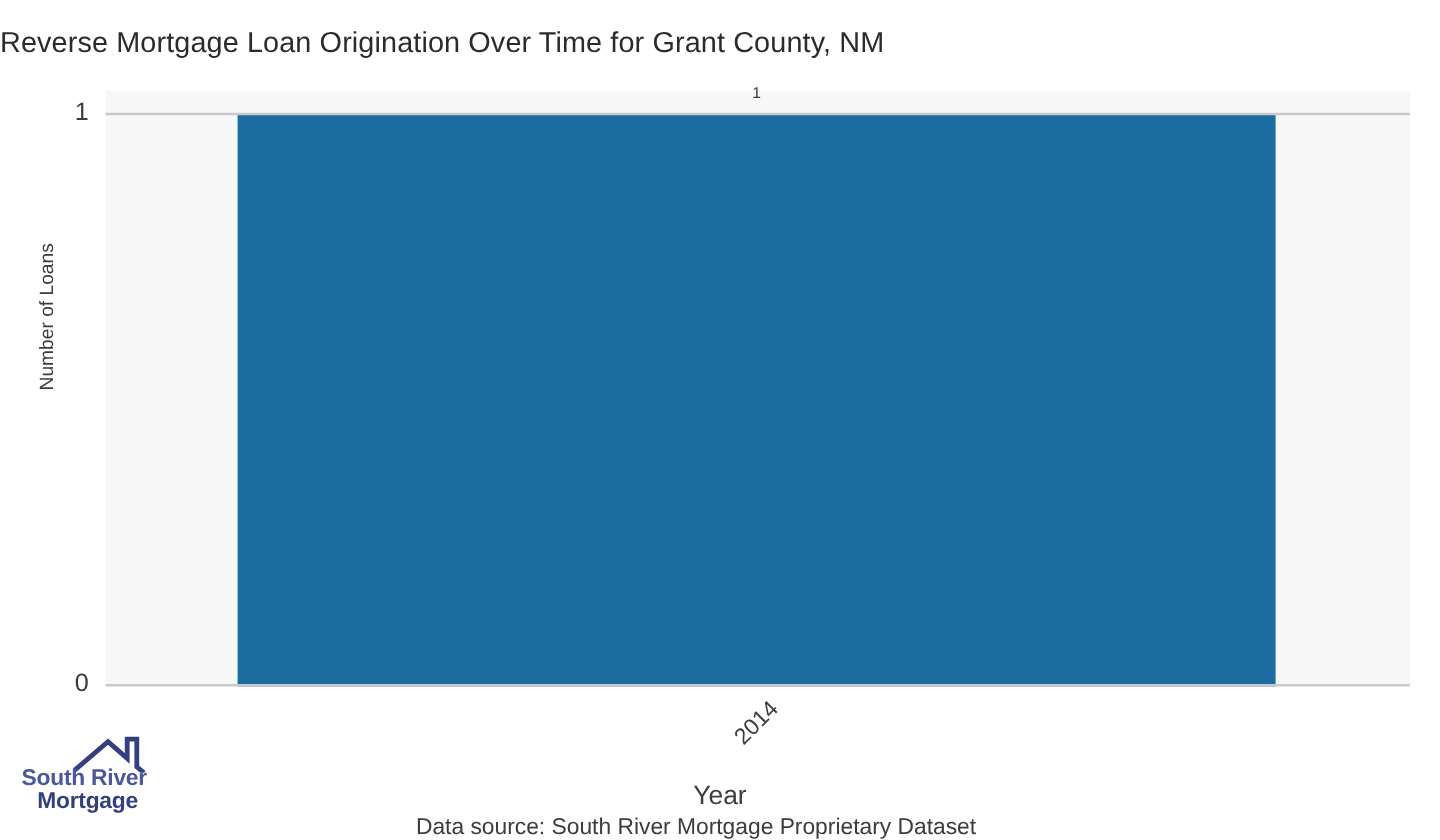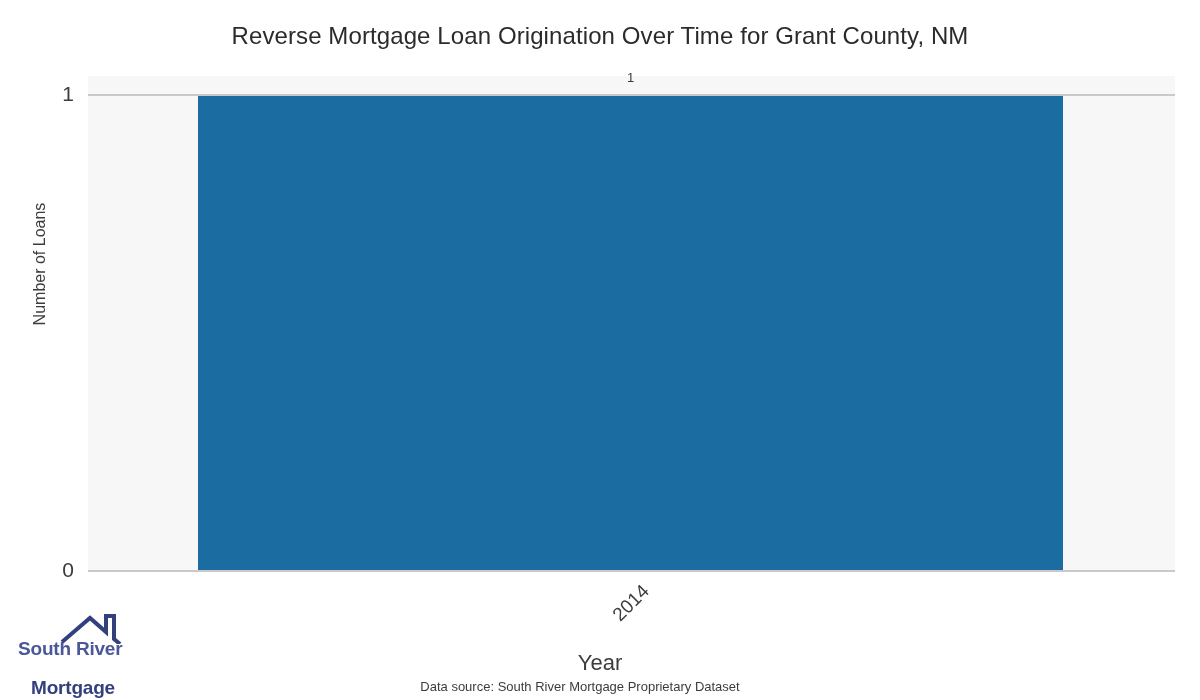--- a/index.html
+++ b/index.html
@@ -22,21 +22,21 @@
     top: 0;
     width: 1200px;
     height: 700px;
   }
 
   #chart-title {
     position: absolute;
     left: 0;
     top: 22px;
     width: 1200px;
-    text-align: center;
+    text-align: left;
     font-size: 24px;
     color: #2b2b2b;
     font-weight: 400;
     letter-spacing: 0.1px;
   }
 
   
   #plot-area {
     position: absolute;
     left: 88px;
@@ -129,21 +129,21 @@
     font-size: 22px;
     color: #3c3c3c;
   }
 
   #data-source-note {
     position: absolute;
     left: 0;
     top: 679px;
     width: 1160px;
     text-align: center;
-    font-size: 13px;
+    font-size: 19px;
     color: #3c3c3c;
   }
 
   
   #brand-logo {
     position: absolute;
     left: 18px;
     top: 612px;
     width: 110px;
     height: 68px;
@@ -169,21 +169,20 @@
   #logo-line-2 {
     position: absolute;
     left: 0;
     top: 45px;
     width: 110px;
     text-align: center;
     font-size: 19px;
     font-weight: bold;
     color: #33407e;
     letter-spacing: -0.2px;
-    margin-top: 20px;
   }
 </style>
 </head>
 <body>
 
 <div id="figure">
 
   <div id="chart-title">Reverse Mortgage Loan Origination Over Time for Grant County, NM</div>
 
   <div id="plot-area">

